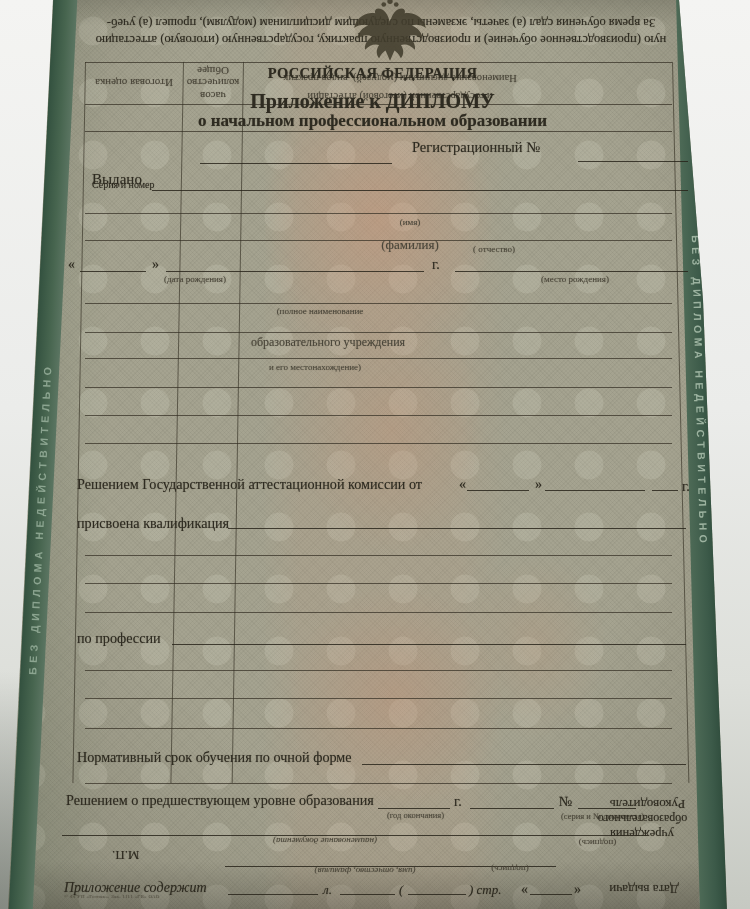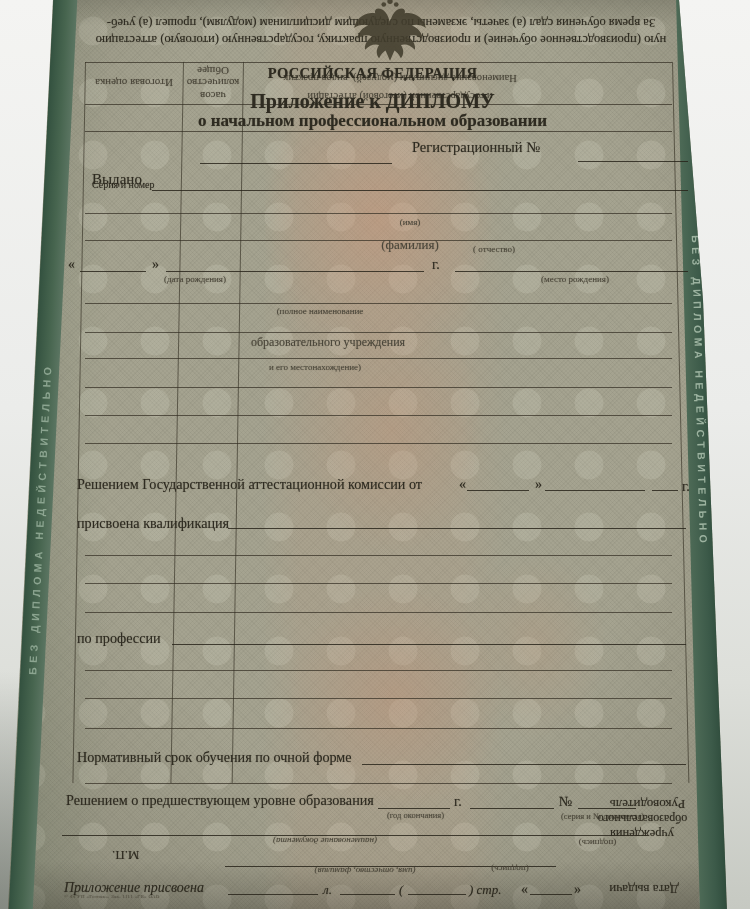--- a/index.html
+++ b/index.html
@@ -178,21 +178,21 @@
     <div class="t flip ctr" style="left:605px;top:796px;width:85px;font-size:13px;">Руководитель</div>
     <div class="t flip ctr" style="left:595px;top:811px;width:95px;font-size:12px;">образовательного</div>
     <div class="t flip ctr" style="left:602px;top:826px;width:80px;font-size:12.5px;">учреждения</div>
     <div class="t flip ctr it faded" style="left:230px;top:836px;width:190px;font-size:9px;">(наименование документа)</div>
     <div class="t flip ctr faded" style="left:560px;top:838px;width:75px;font-size:9px;">(подпись)</div>
     <div class="t flip" style="left:112px;top:847px;font-size:13px;">М.П.</div>
     <div class="t flip ctr it faded" style="left:290px;top:866px;width:150px;font-size:9px;">(имя, отчество, фамилия)</div>
     <div class="t flip ctr faded" style="left:470px;top:864px;width:80px;font-size:9px;">(подпись)</div>
     <div class="t flip ctr" style="left:594px;top:881px;width:100px;font-size:13px;">Дата выдачи</div>
 
-    <div class="t it" style="left:64px;top:880px;font-size:14px;">Приложение присвоена</div>
+    <div class="t it" style="left:64px;top:880px;font-size:14px;">Приложение содержит</div>
     <div class="t it" style="left:323px;top:882px;font-size:13px;">л.</div>
     <div class="t it" style="left:399px;top:882px;font-size:13px;">(</div>
     <div class="t it" style="left:469px;top:882px;font-size:13px;">) стр.</div>
     <div class="t" style="left:521px;top:882px;font-size:14px;">«</div>
     <div class="t" style="left:574px;top:882px;font-size:14px;">»</div>
     <div class="t faded" style="left:64px;top:894px;font-size:5px;letter-spacing:.3px;opacity:.8;">© ФГУП «Гознак». Зак. 1111 «ГВ» ОАО</div>
   </div>
 
 </div>
 

